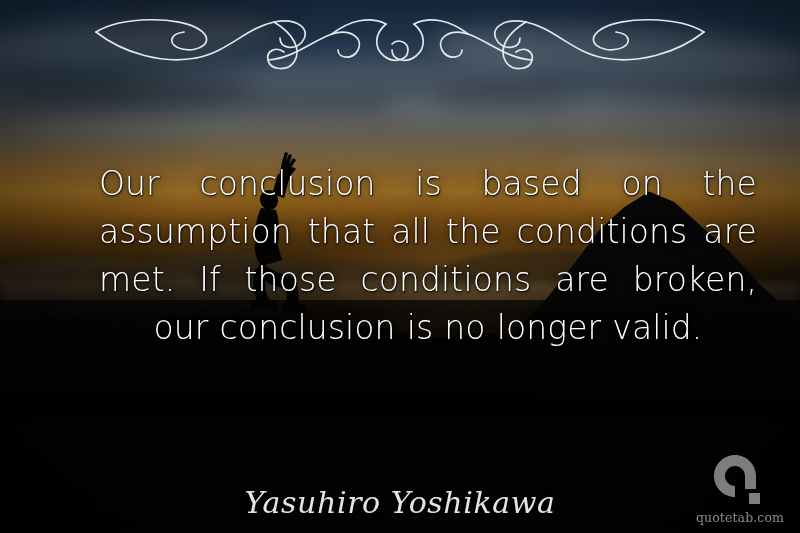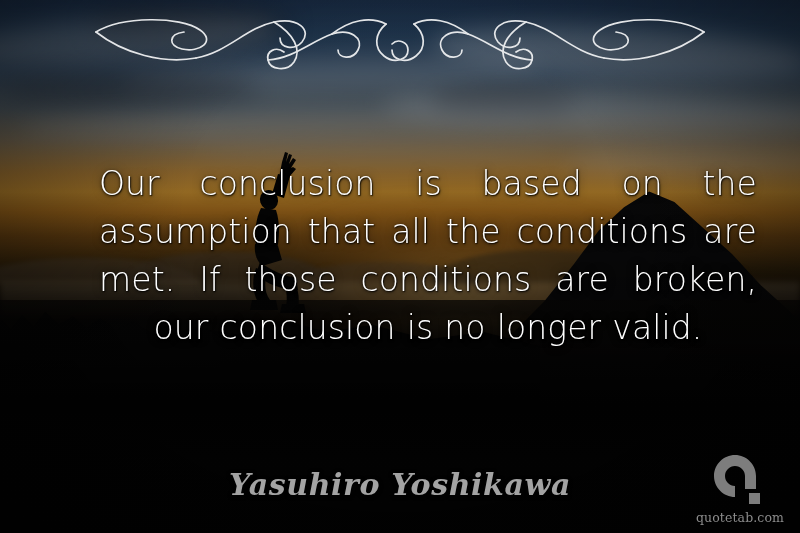--- a/index.html
+++ b/index.html
@@ -211,28 +211,28 @@
       0 1px 3px rgba(0,0,0,.85),
       0 0 9px rgba(0,0,0,.55),
       1px 1px 1px rgba(0,0,0,.6);
   }
 
   
   .author {
     position: absolute;
     left: 0;
     right: 0;
-    top: 466px;
+    top: 484px;
     text-align: center;
     font-family: "DejaVu Serif", "Liberation Serif", serif;
     font-style: italic;
-    font-weight: 700;
+    font-weight: 400;
     font-size: 30px;
     line-height: 38px;
-    color: #a3a3a3;
+    color: #e5e5e5;
     letter-spacing: .6px;
     text-shadow: 0 1px 4px rgba(0,0,0,.9);
   }
 
   
   .watermark {
     position: absolute;
     right: 14px;
     bottom: 8px;
     width: 92px;

